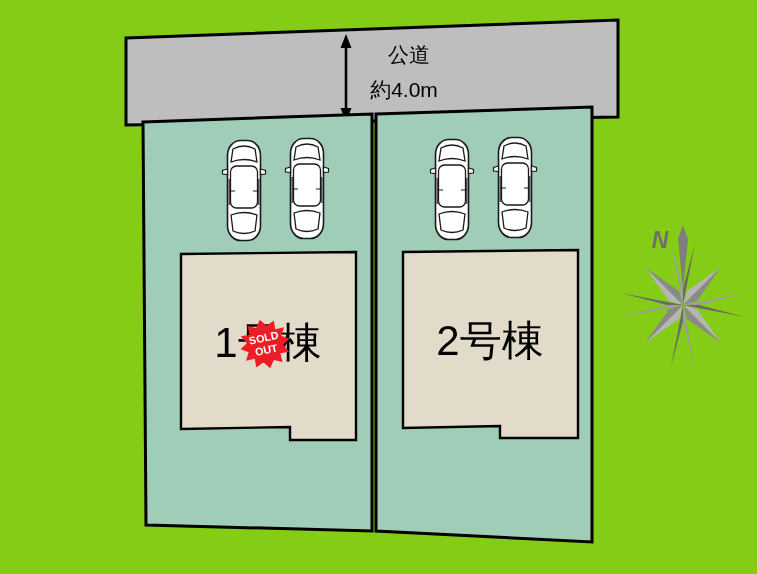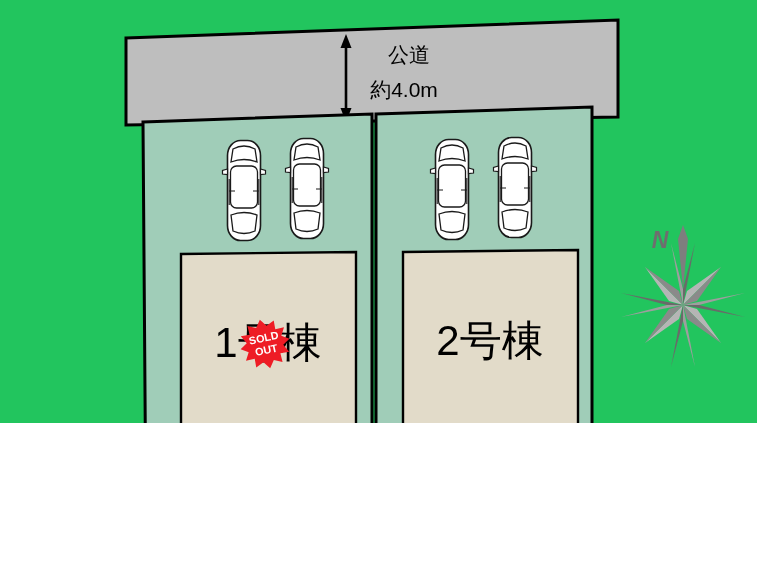--- a/index.html
+++ b/index.html
@@ -7,22 +7,22 @@
     margin: 0;
     padding: 0;
     background: #ffffff;
   }
   body {
     font-family: "Liberation Sans", "DejaVu Sans", sans-serif;
   }
   #plot-map {
     position: relative;
     width: 757px;
-    height: 423px;
-    background: #22c55e;
+    height: 574px;
+    background: #84cc16;
     overflow: hidden;
   }
   #plot-map svg {
     display: block;
     width: 757px;
     height: 574px;
   }
   .label-text {
     font-family: "Liberation Sans", "DejaVu Sans", sans-serif;
     fill: #000000;

